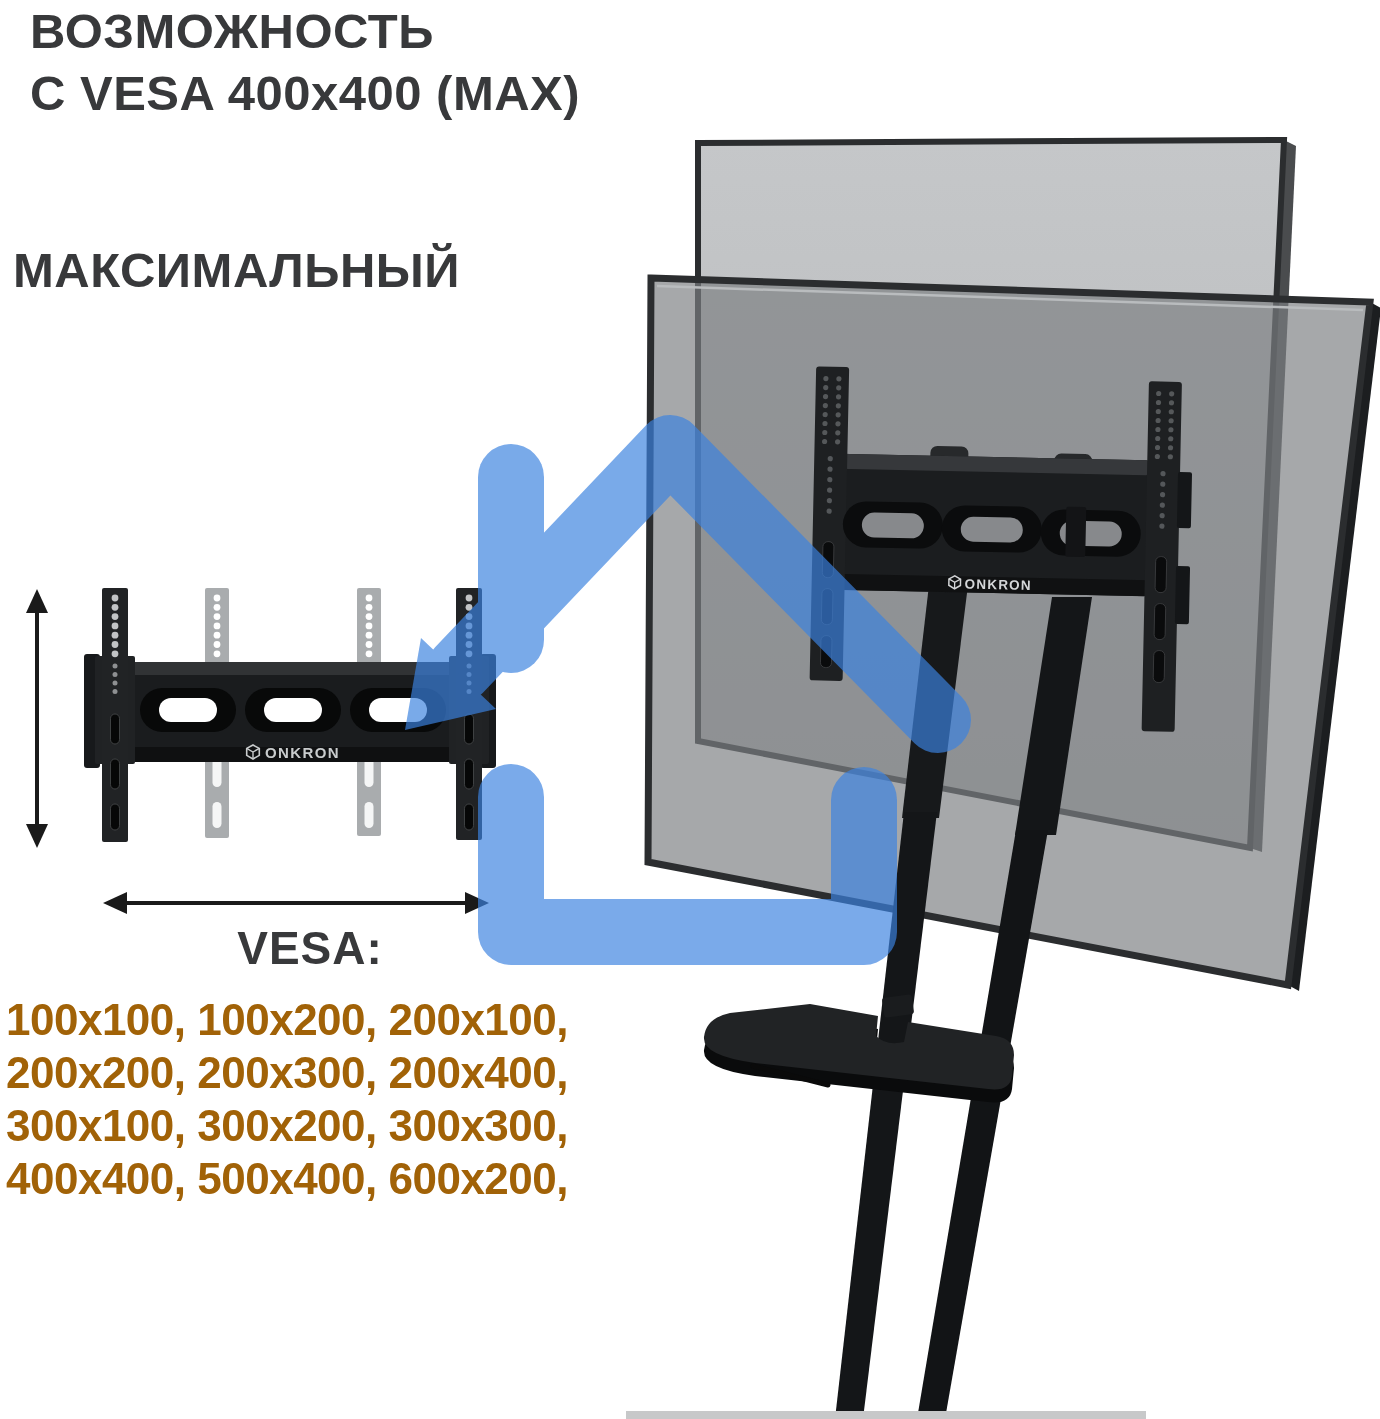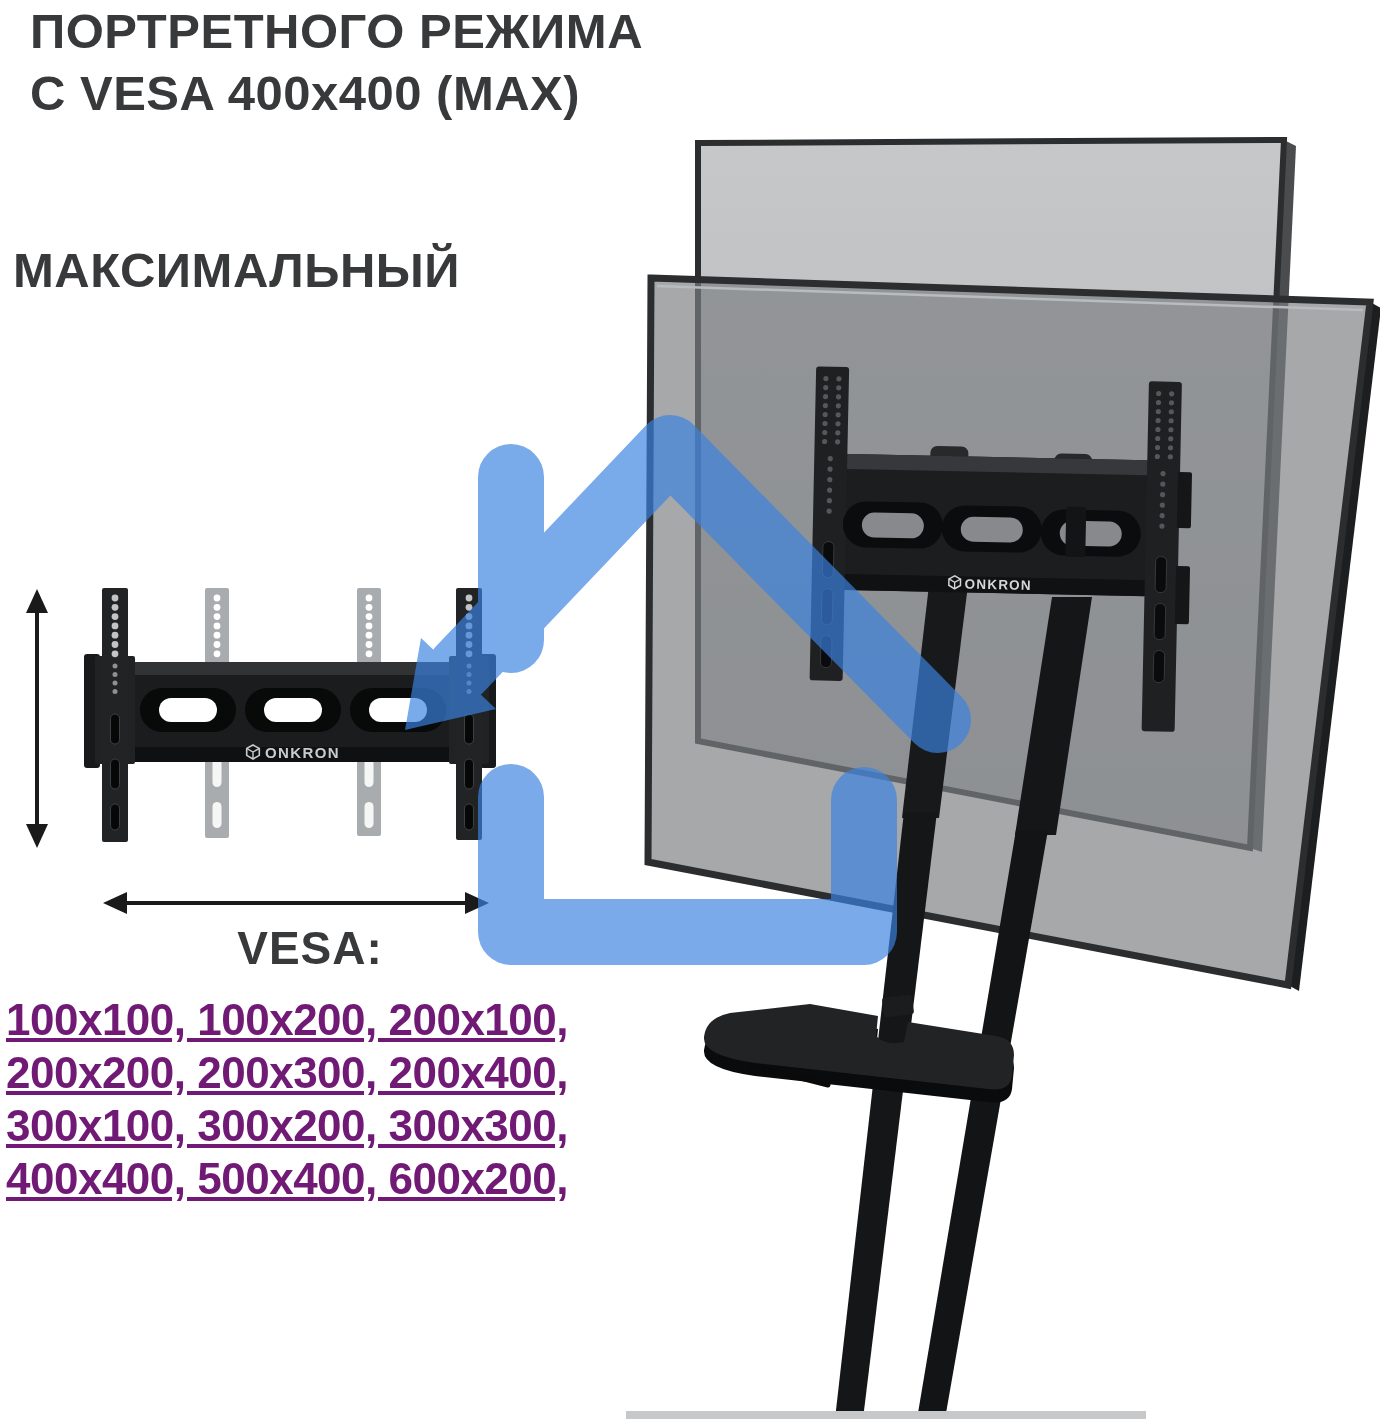--- a/index.html
+++ b/index.html
@@ -5,21 +5,21 @@
   html,body{margin:0;padding:0;background:#ffffff;}
   .stage{
     position:relative;width:1380px;height:1419px;background:#ffffff;
     overflow:hidden;font-family:"Liberation Sans",sans-serif;
   }
   .stage svg{position:absolute;left:0;top:0;}
   .txtblock{position:absolute;font-weight:700;color:#38393b;}
   .h1{left:30px;top:0;font-size:49px;line-height:62px;letter-spacing:.5px;}
   .h2{left:13px;top:239px;font-size:49px;line-height:62px;letter-spacing:.5px;}
   .vesa-label{left:110px;top:921px;width:400px;text-align:center;font-size:46px;letter-spacing:1px;}
-  .vesa-list{left:6px;top:993px;font-size:44px;line-height:53px;letter-spacing:-0.5px;color:#701a75;text-decoration:underline;}
+  .vesa-list{left:6px;top:993px;font-size:44px;line-height:53px;letter-spacing:-0.5px;color:#a16207;}
   .logo-text{font-family:"Liberation Sans",sans-serif;font-weight:700;}
 </style>
 </head>
 <body>
 
 <div class="stage">
 
   <svg width="1380" height="1419" viewBox="0 0 1380 1419">
     <defs>
       <linearGradient id="gBack" x1="0" y1="0" x2="0" y2="1">
@@ -256,21 +256,21 @@
 
     <g opacity="0.68">
       <path d="M 938 720 L 670 448 L 459 670" fill="none" stroke="#3b82e0" stroke-width="66" stroke-linecap="round" stroke-linejoin="round"></path>
       <path d="M 511 477 L 511 640" fill="none" stroke="#3b82e0" stroke-width="66" stroke-linecap="round"></path>
       <path d="M 511 797 L 511 932 L 864 932 L 864 800" fill="none" stroke="#3b82e0" stroke-width="66" stroke-linecap="round" stroke-linejoin="round"></path>
       <polygon points="405,730 421,638 496,709" fill="#3b82e0"></polygon>
     </g>
   </svg>
 
   <div class="txtblock h1">
-    <div>ПОРТРЕТНОГО РЕЖИМА</div>
+    <div>ВОЗМОЖНОСТЬ</div>
     <div>С VESA 400x400 (MAX)</div>
   </div>
 
   <div class="txtblock h2">
     <div>МАКСИМАЛЬНЫЙ</div>
   </div>
 
   <div class="txtblock vesa-label">VESA:</div>
 
   <div class="txtblock vesa-list">

